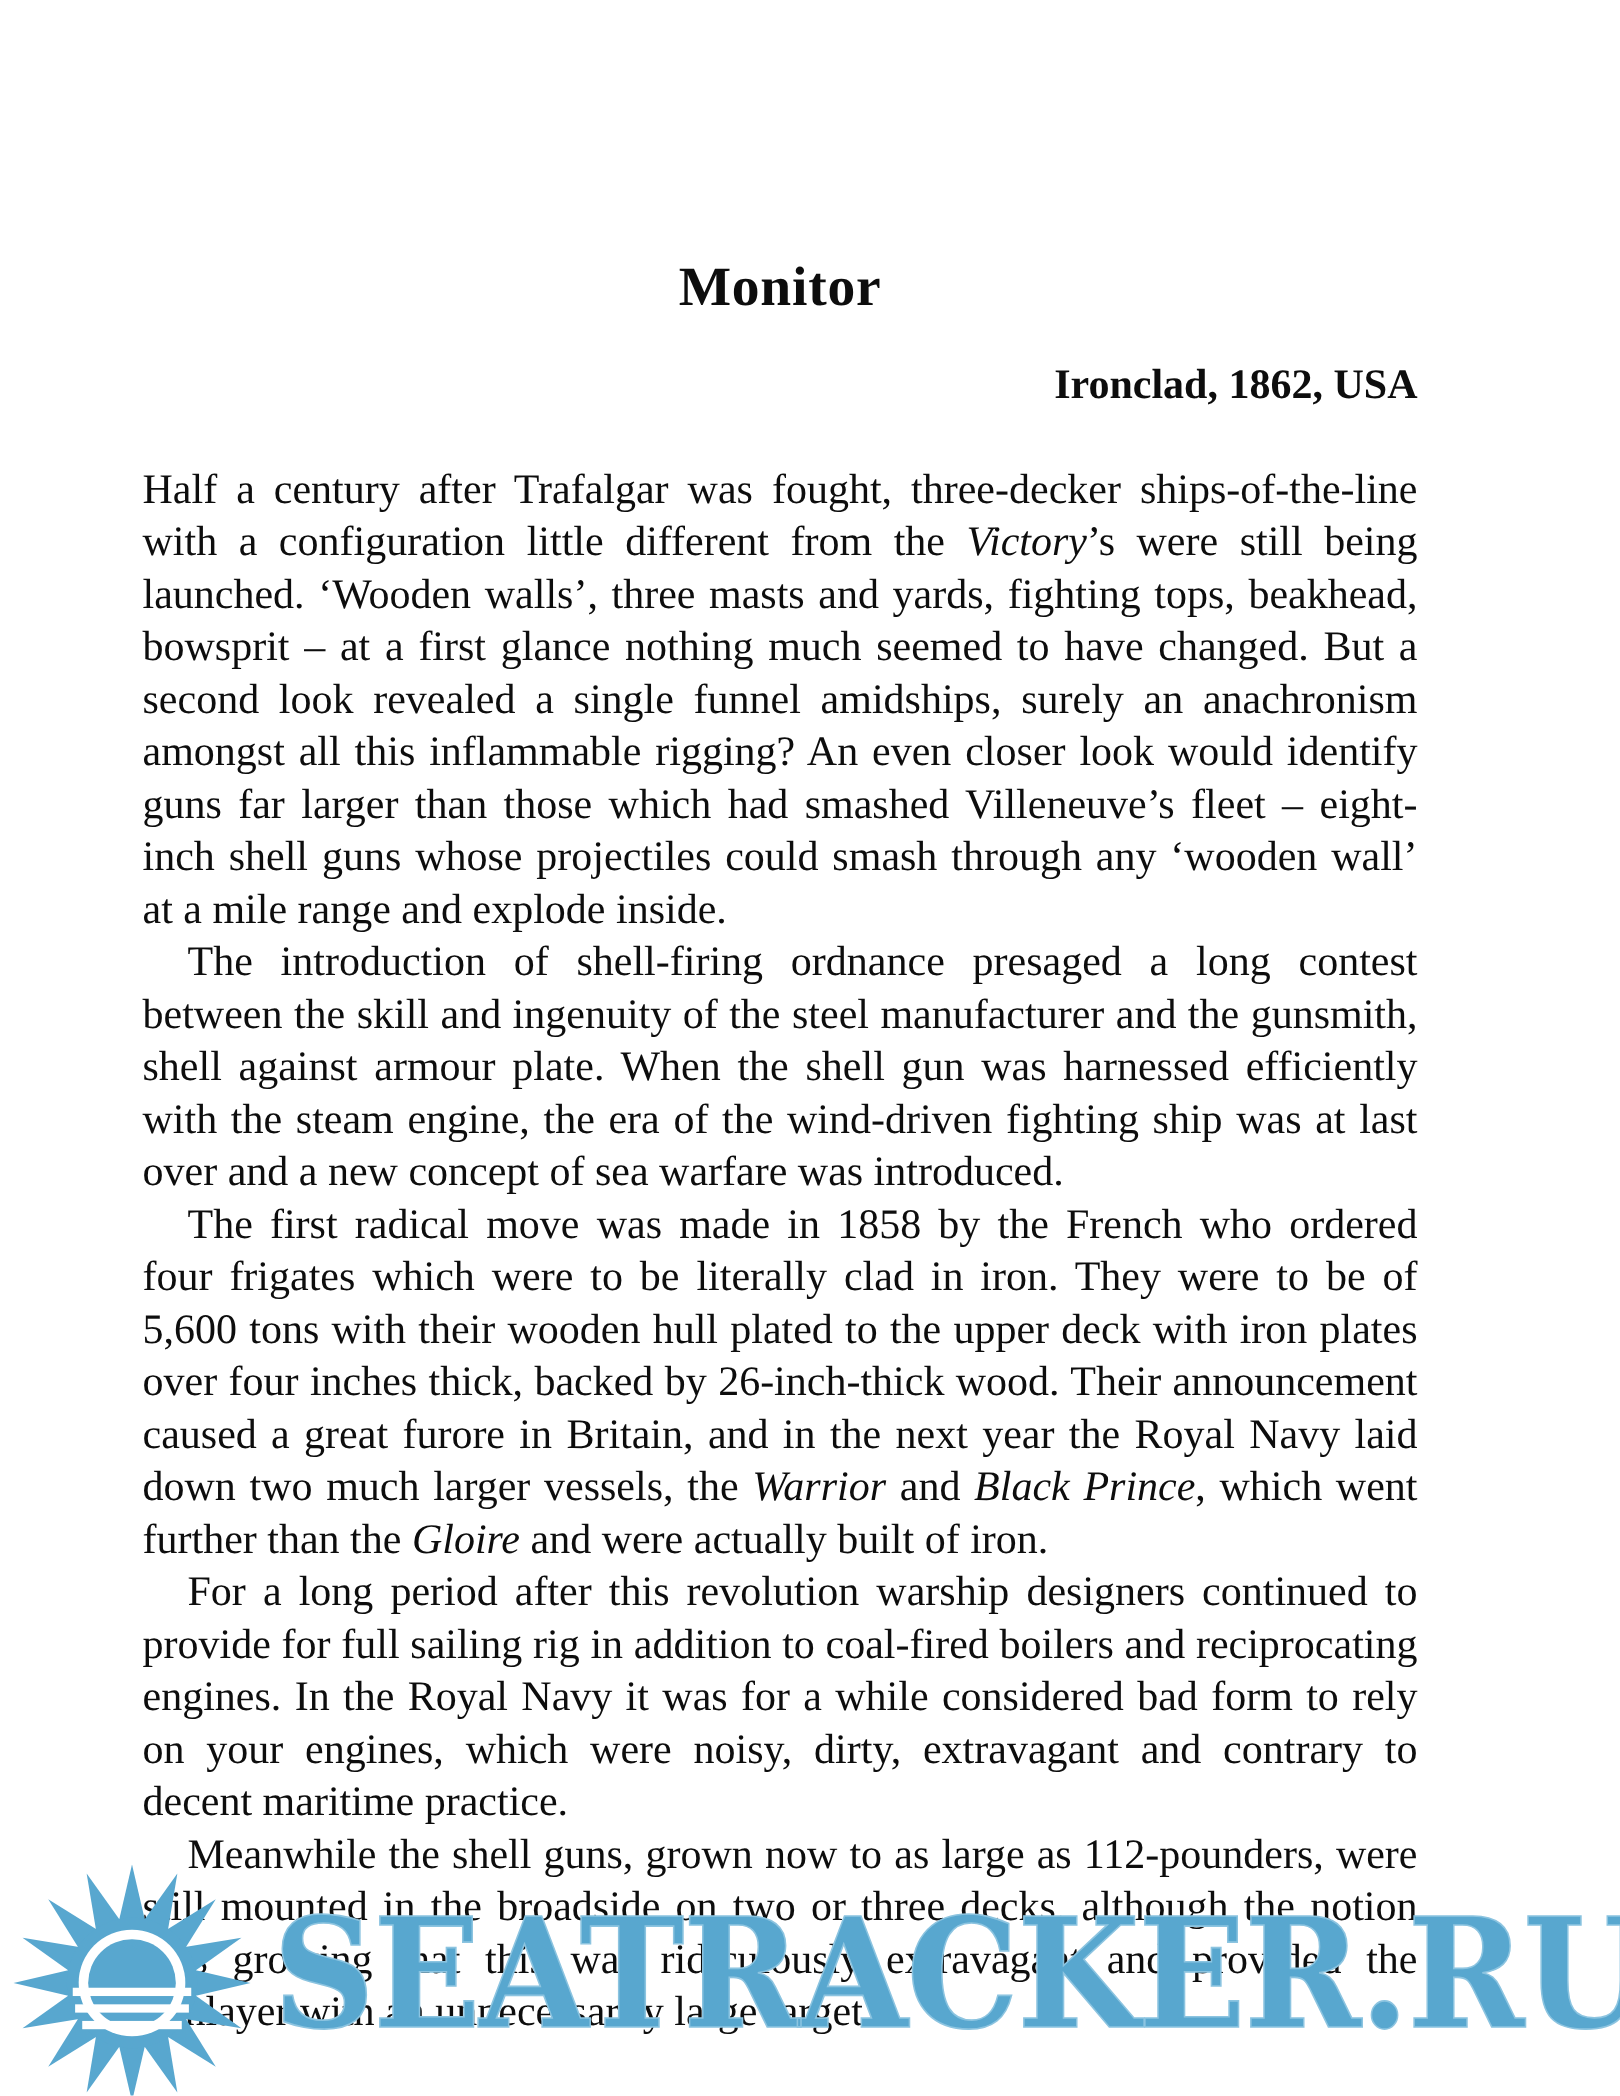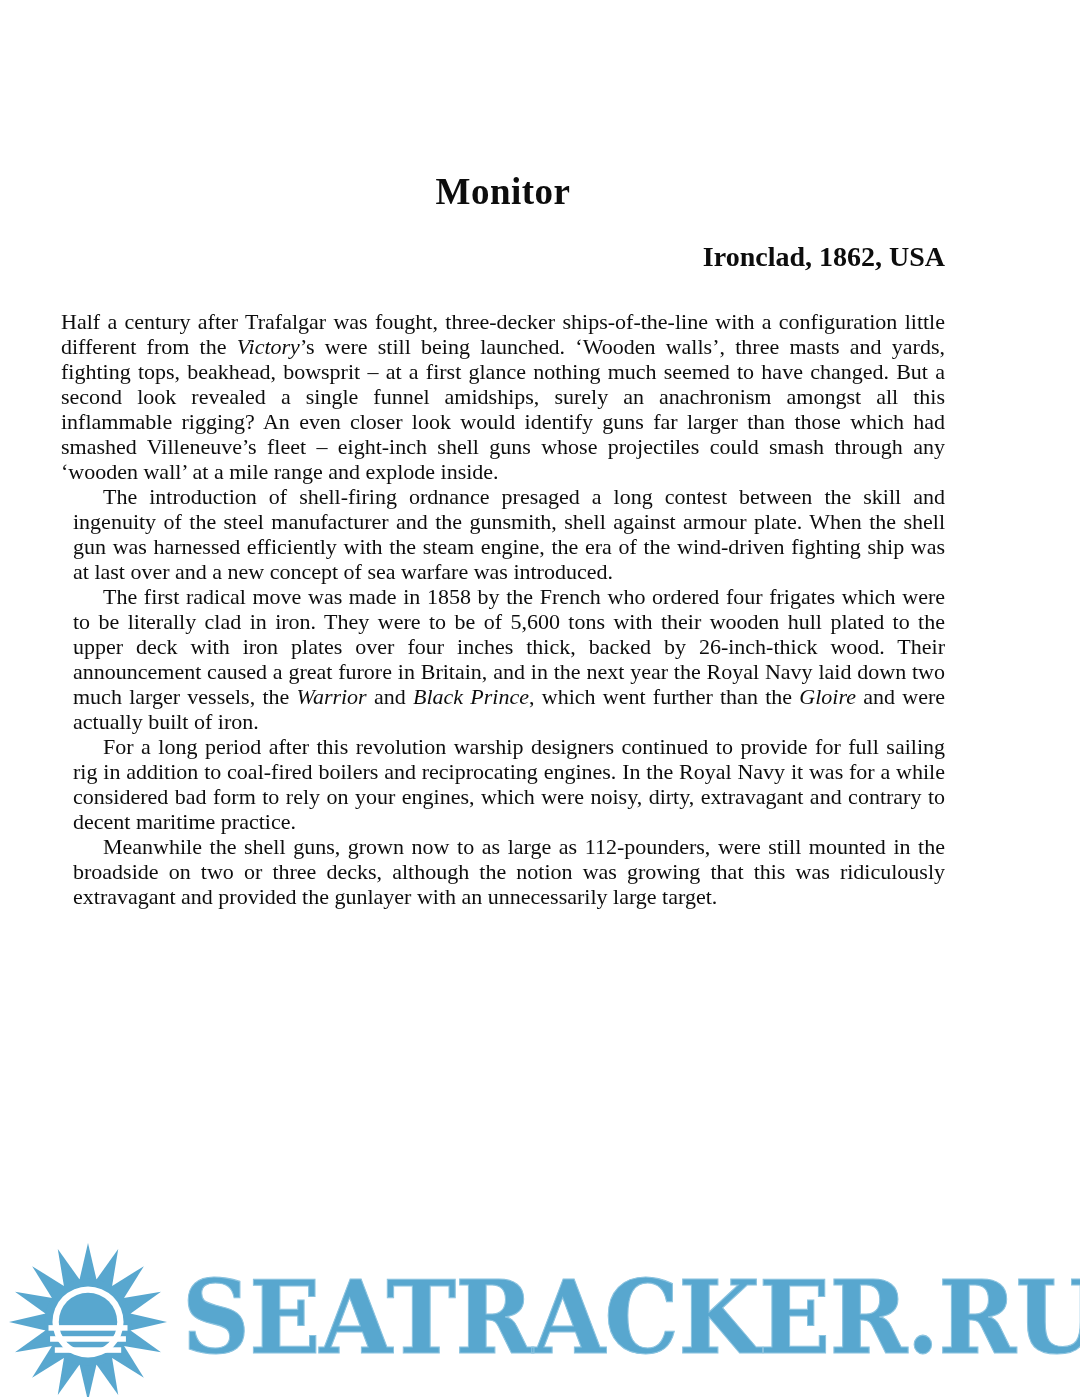--- a/index.html
+++ b/index.html
@@ -9,44 +9,43 @@
   }
   body {
     width: 1080px;
     height: 1397px;
     position: relative;
     overflow: hidden;
     font-family: "Liberation Serif", serif;
     color: #0d0d0d;
   }
   .content {
-    padding: 170px 135px 0 61px;
+    padding: 170px 135px 0 95px;
   }
   h1.title {
     margin: 0;
     text-align: center;
     font-size: 37px;
     font-weight: bold;
     letter-spacing: 0.5px;
   }
   h2.subtitle {
     margin: 28px 0 36px 0;
     text-align: right;
     font-size: 28px;
     font-weight: bold;
   }
   .body-text p {
     margin: 0;
-    font-size: 22px;
-    line-height: 25px;
+    font-size: 28px;
+    line-height: 35px;
     text-align: justify;
   }
   .body-text p.indent {
     text-indent: 30px;
-    margin-left: 12px;
   }
   .watermark {
     position: absolute;
     left: 0;
     right: 4px;
     bottom: 0;
     height: 160px;
     display: flex;
     align-items: center;
   }

